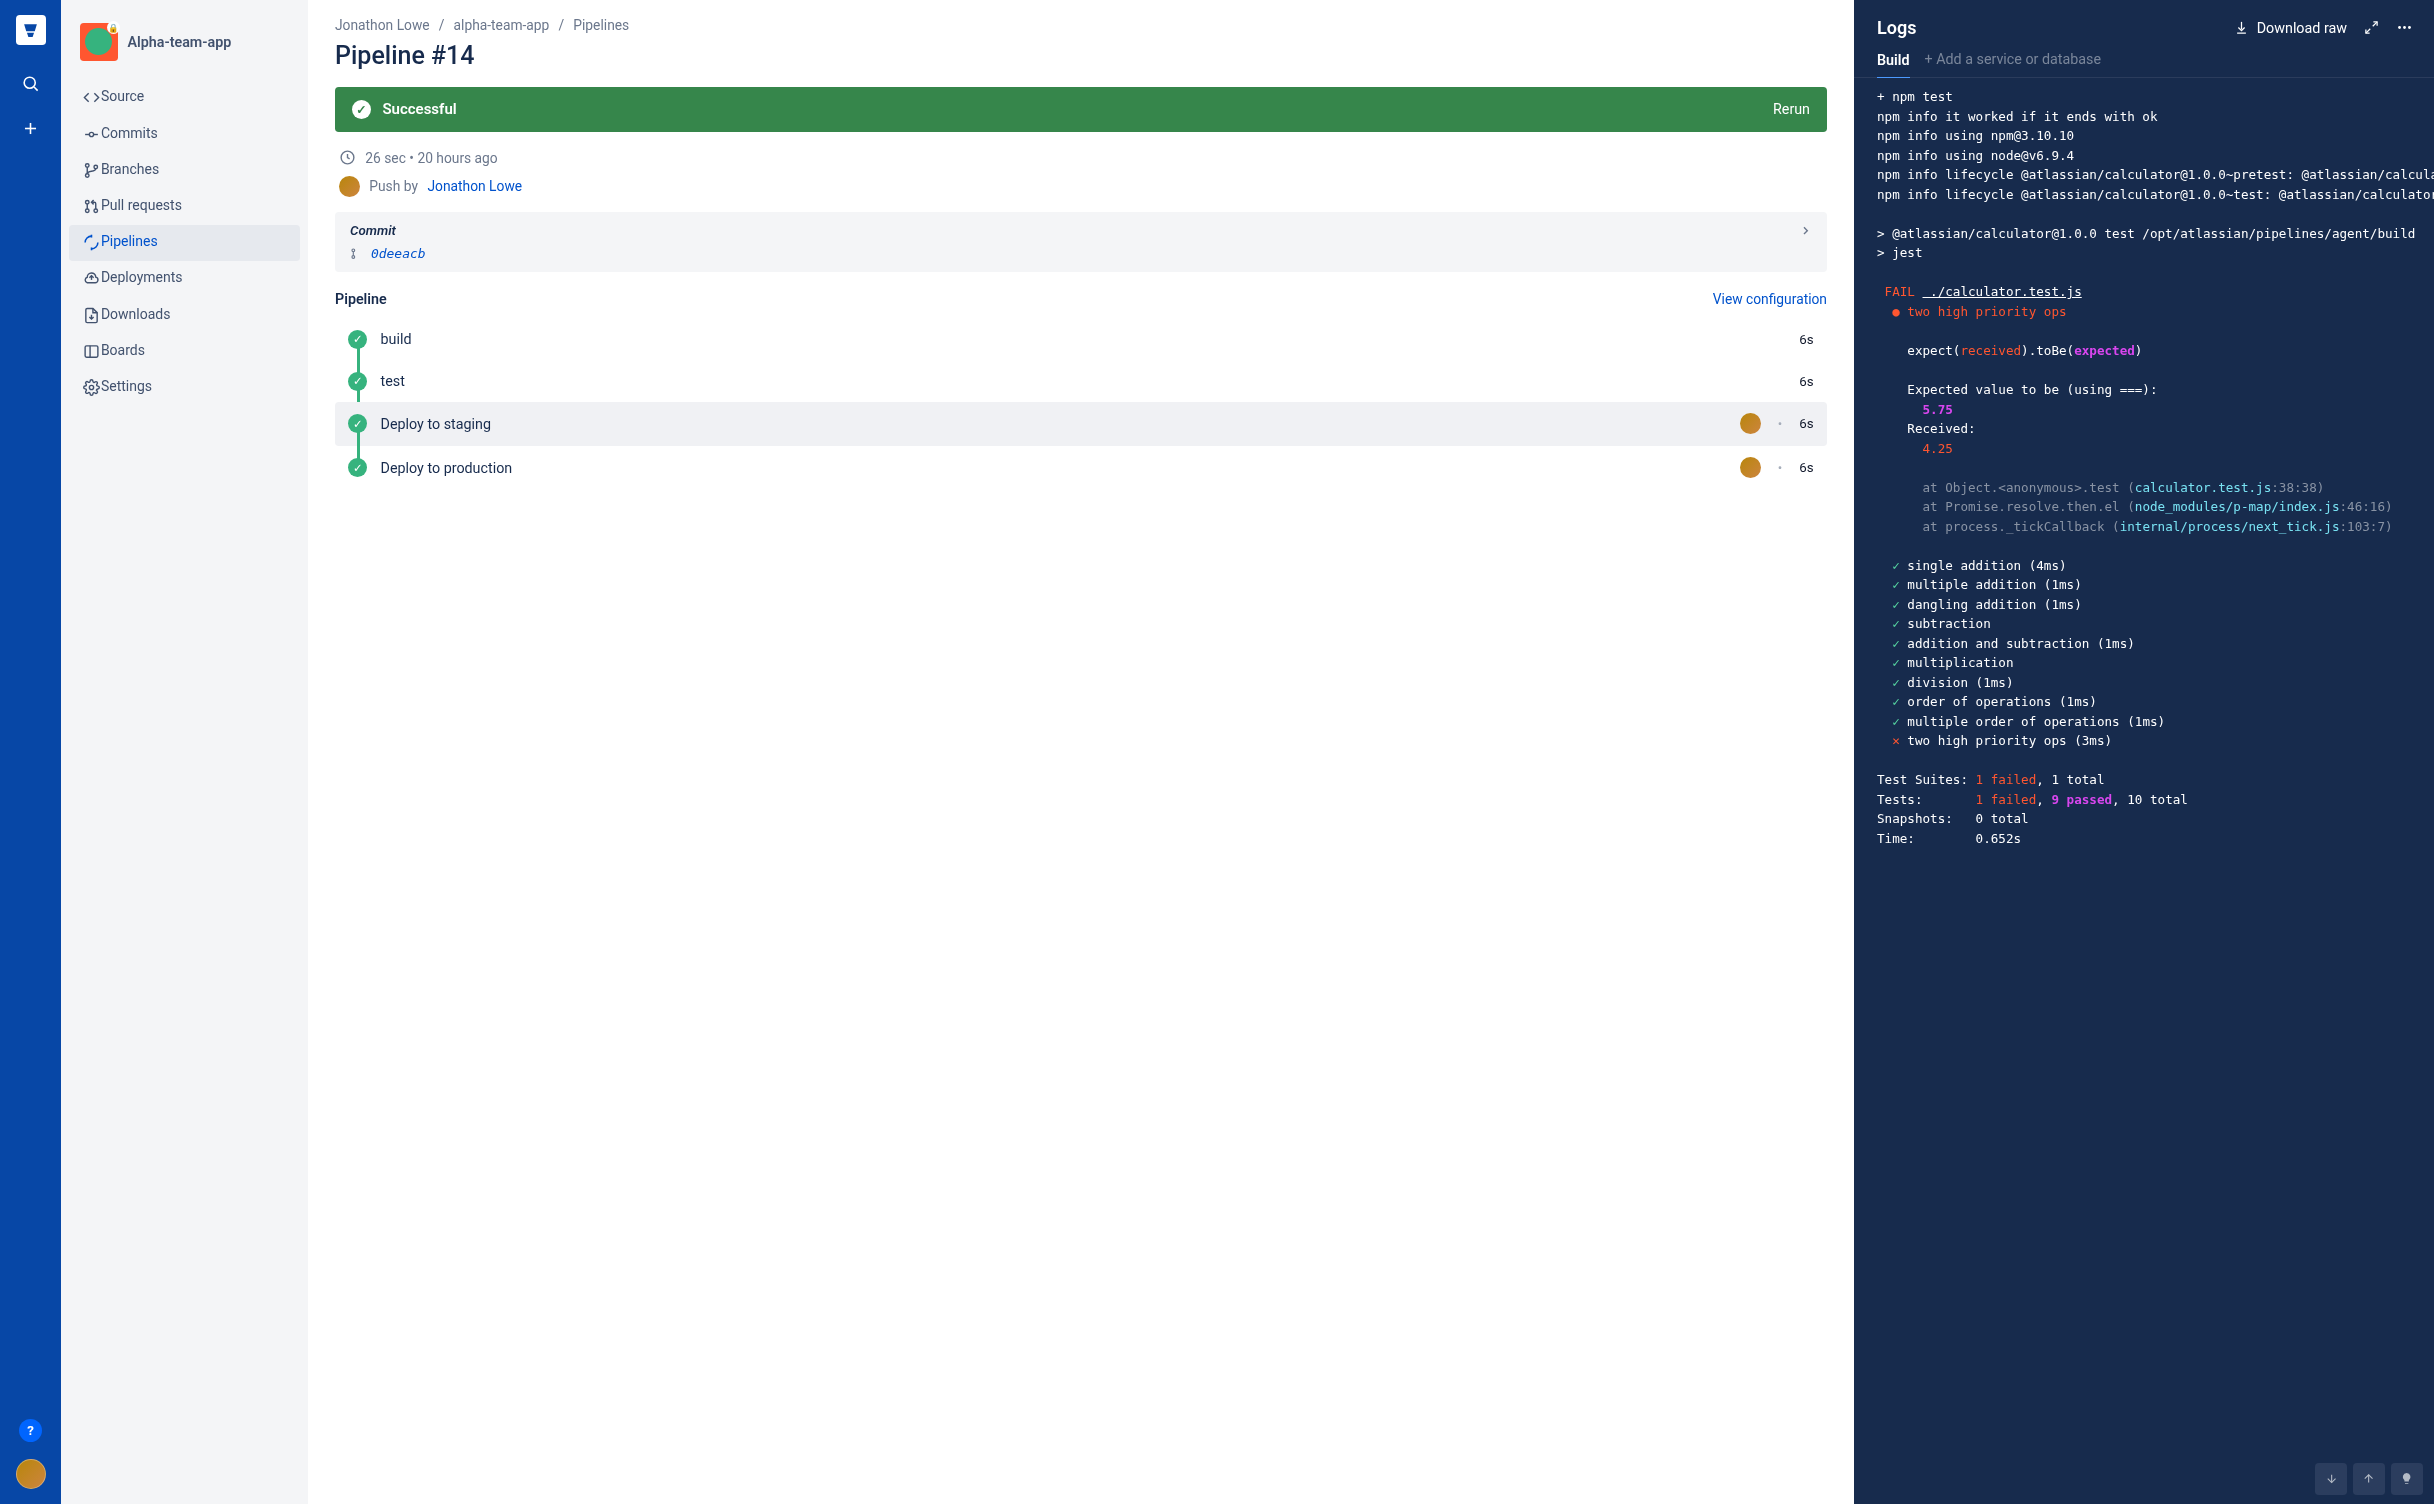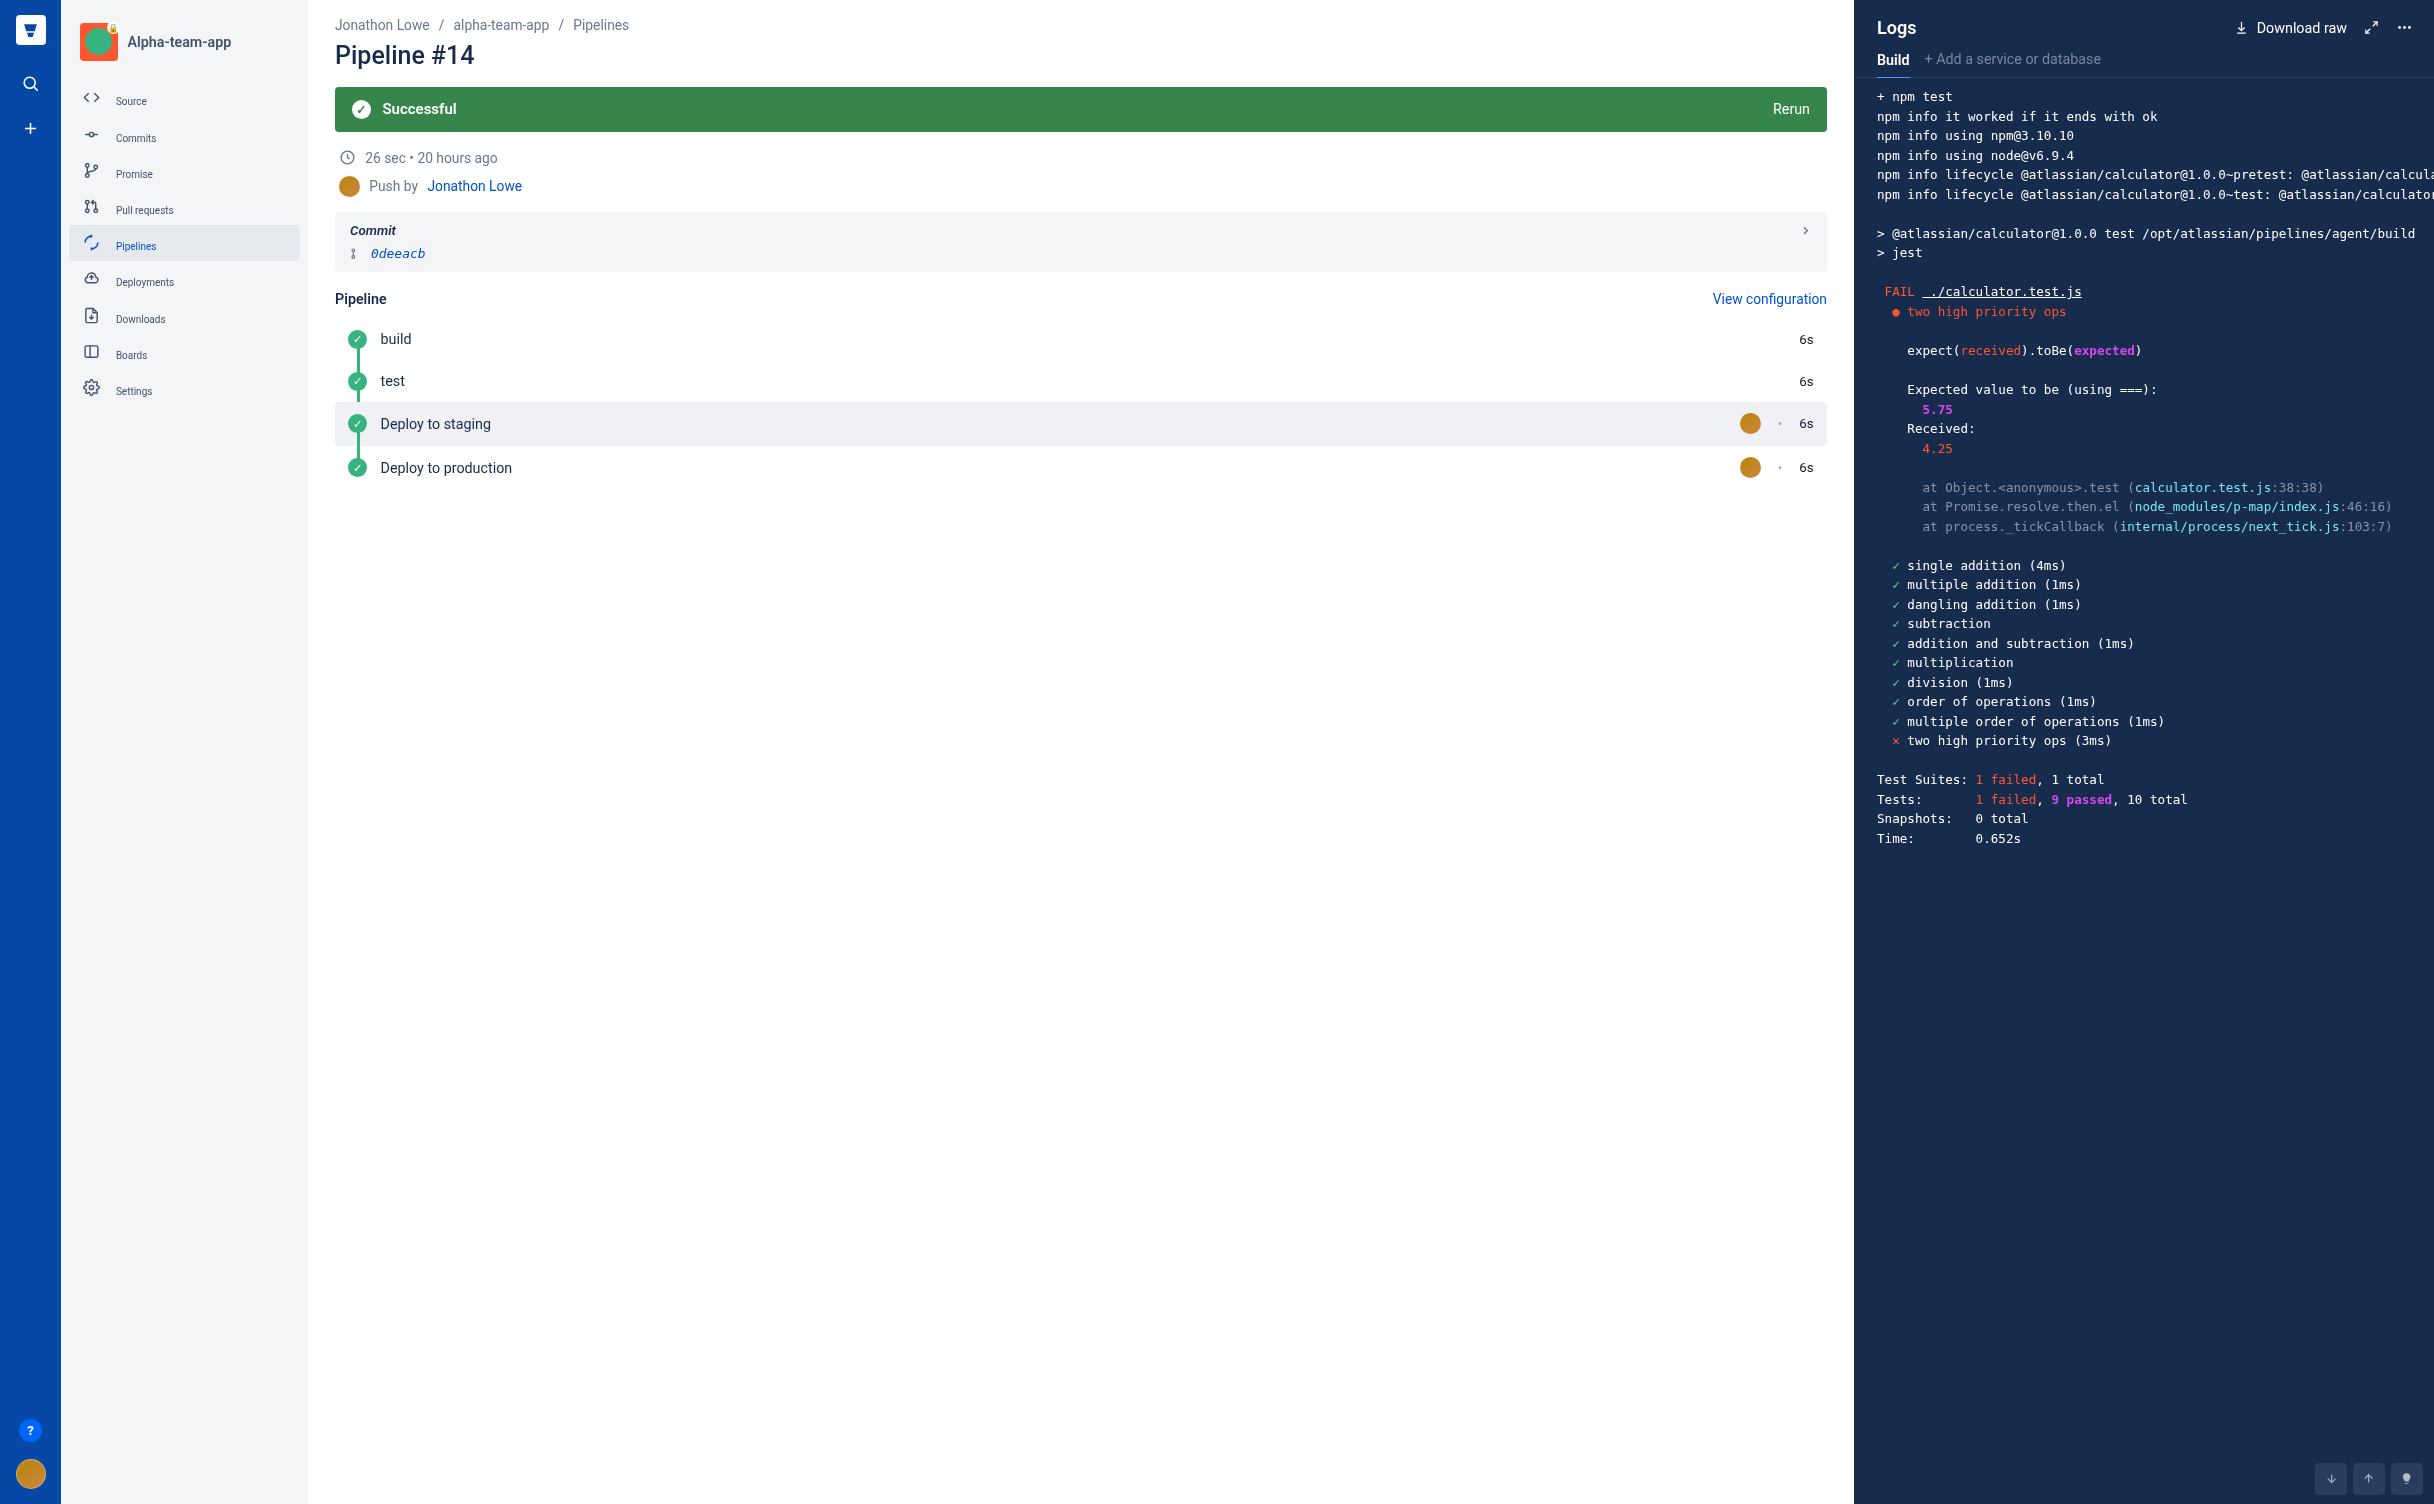--- a/index.html
+++ b/index.html
@@ -14,21 +14,21 @@
 .rail-avatar { width: 30px; height: 30px; border-radius: 50%; background: linear-gradient(135deg,#b8860b,#cd853f); margin-bottom: 15px; cursor: pointer; border:1px solid rgba(255,255,255,0.3);}
 .rail-help { width:23px; height:23px; border-radius:50%; background:#0065FF; color:#fff; display:flex; align-items:center; justify-content:center; font-weight:700; font-size:13.3px; margin-bottom:17px; cursor:pointer;}
 
 
 .sidebar { width: 247px; background: #F4F5F7; border-right: none; padding: 19px 7.6px; flex-shrink: 0; }
 .project-header { display: flex; align-items: center; padding: 3.8px 11.4px 19px 11.4px; gap: 9.5px; }
 .project-icon { width: 38px; height: 38px; border-radius: 3.8px; background: #FF5630; position: relative; display:flex; align-items:center; justify-content:center;}
 .project-icon-inner { width:27px; height:27px; border-radius:50%; background:#36B37E;}
 .project-lock { position:absolute; top:-1.9px; right:-1.9px; width:13.3px; height:13.3px; background:#fff; border-radius:50%; display:flex; align-items:center; justify-content:center; font-size:8.6px;}
 .project-title { font-weight: 600; font-size: 14.3px; color:#42526E; }
-.nav-item { display: flex; align-items: flex-end; padding: 8.6px 13.3px; gap: 15px; border-radius: 3.8px; cursor: pointer; color: #42526E; font-size:10px;}
+.nav-item { display: flex; align-items: flex-start; padding: 8.6px 13.3px; border-radius: 3.8px; cursor: pointer; color: #42526E; font-size:14px;}
 .nav-item.active { background: #E6E9EE; color: #0052CC; }
 .nav-item.active .nav-icon { color: #0052CC; }
 .nav-icon { width: 19px; height: 19px; display:flex; align-items:center; justify-content:center; color:#42526E; }
 
 
 .main { flex: 1; background: #fff; padding: 17px 27px; overflow-y:auto; min-width:0;}
 .breadcrumb { color: #6B778C; font-size: 13.8px; margin-bottom: 7.6px; }
 .breadcrumb span { margin: 0 5.7px; }
 .page-title { font-size: 25px; font-weight: 500; margin-bottom: 17px; color:#172B4D;}
 .status-banner { background: #36864B; color: #fff; border-radius: 3.8px; padding: 13.3px 17px; display: flex; align-items: center; justify-content: space-between; margin-bottom: 17px; }
@@ -142,21 +142,21 @@
         <div class="nav-item">
           <span class="nav-icon">
             <svg width="17" height="17" viewBox="0 0 24 24" fill="none" stroke="currentColor" stroke-width="2">
               <circle cx="6" cy="5" r="2.5"></circle>
               <circle cx="6" cy="19" r="2.5"></circle>
               <circle cx="18" cy="7" r="2.5"></circle>
               <path d="M6 7.5v9"></path>
               <path d="M18 9.5c0 5-12 2-12 7"></path>
             </svg>
           </span>
-          <span>Promise</span>
+          <span>Branches</span>
         </div>
         <div class="nav-item">
           <span class="nav-icon">
             <svg width="17" height="17" viewBox="0 0 24 24" fill="none" stroke="currentColor" stroke-width="2">
               <circle cx="6" cy="6" r="2.5"></circle>
               <circle cx="6" cy="18" r="2.5"></circle>
               <circle cx="18" cy="18" r="2.5"></circle>
               <path d="M6 8.5v7"></path>
               <path d="M13 6h3a2 2 0 012 2v7.5"></path>
               <polyline points="15 3 12 6 15 9"></polyline>

